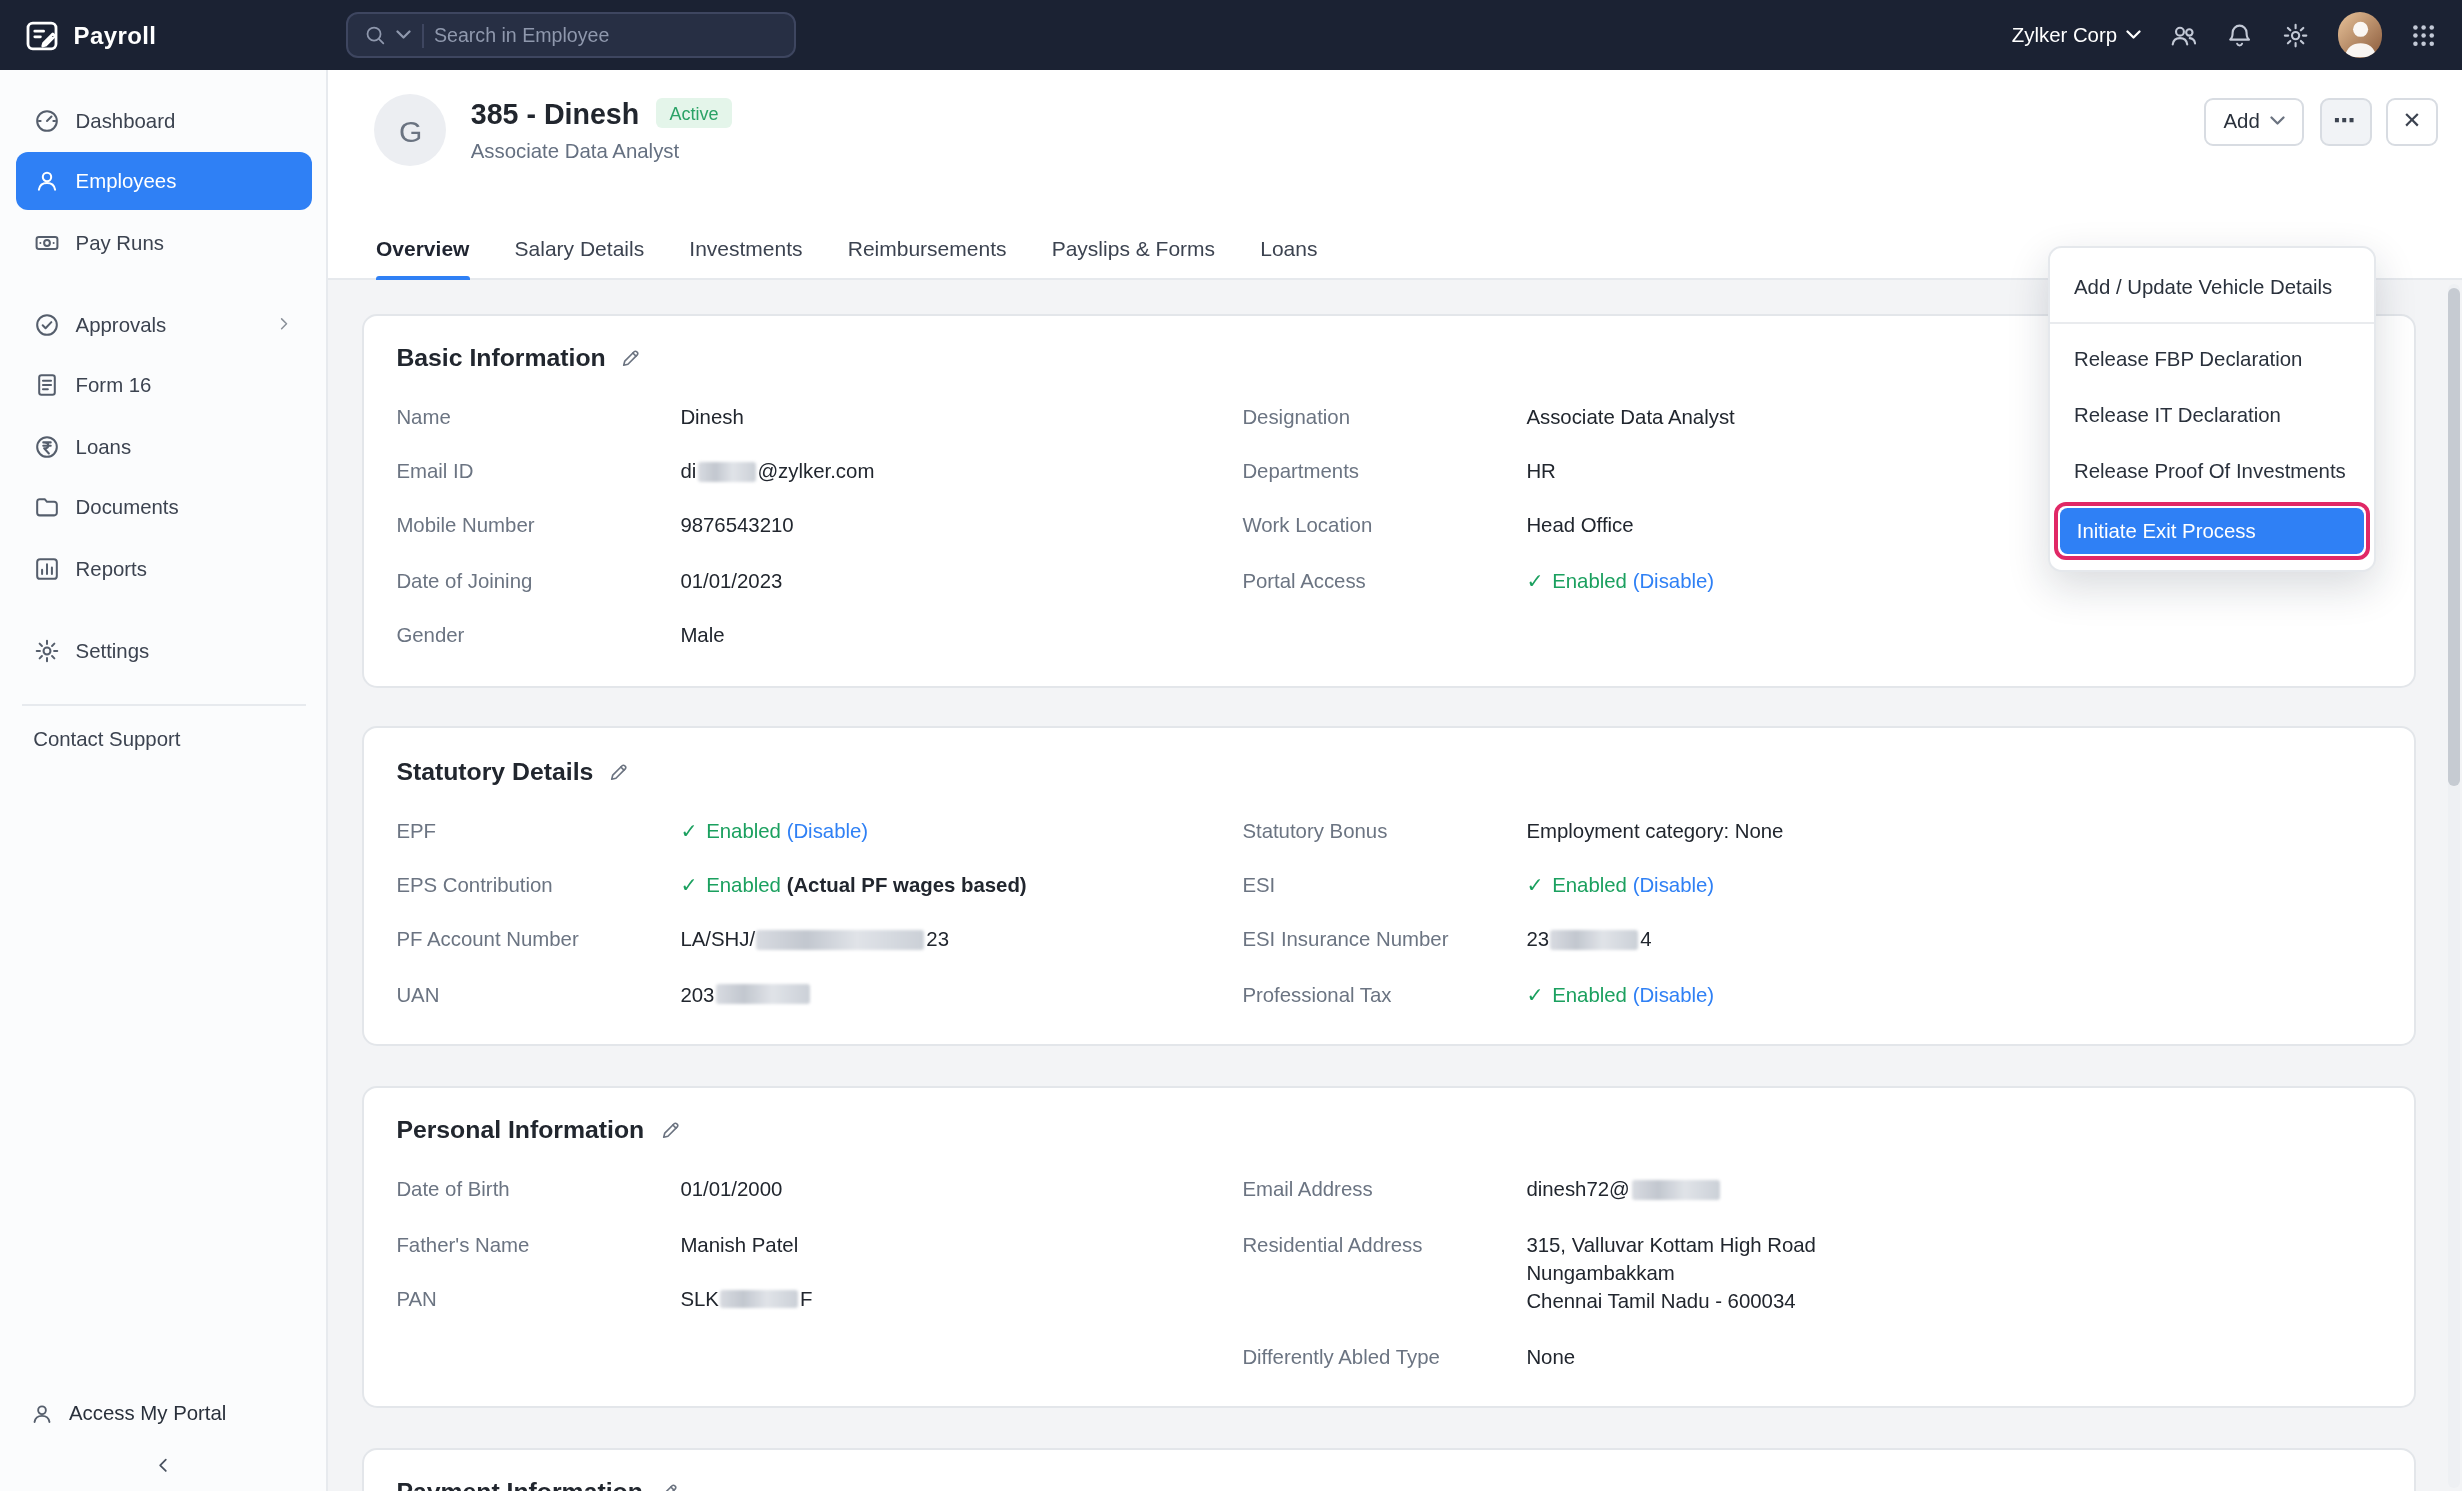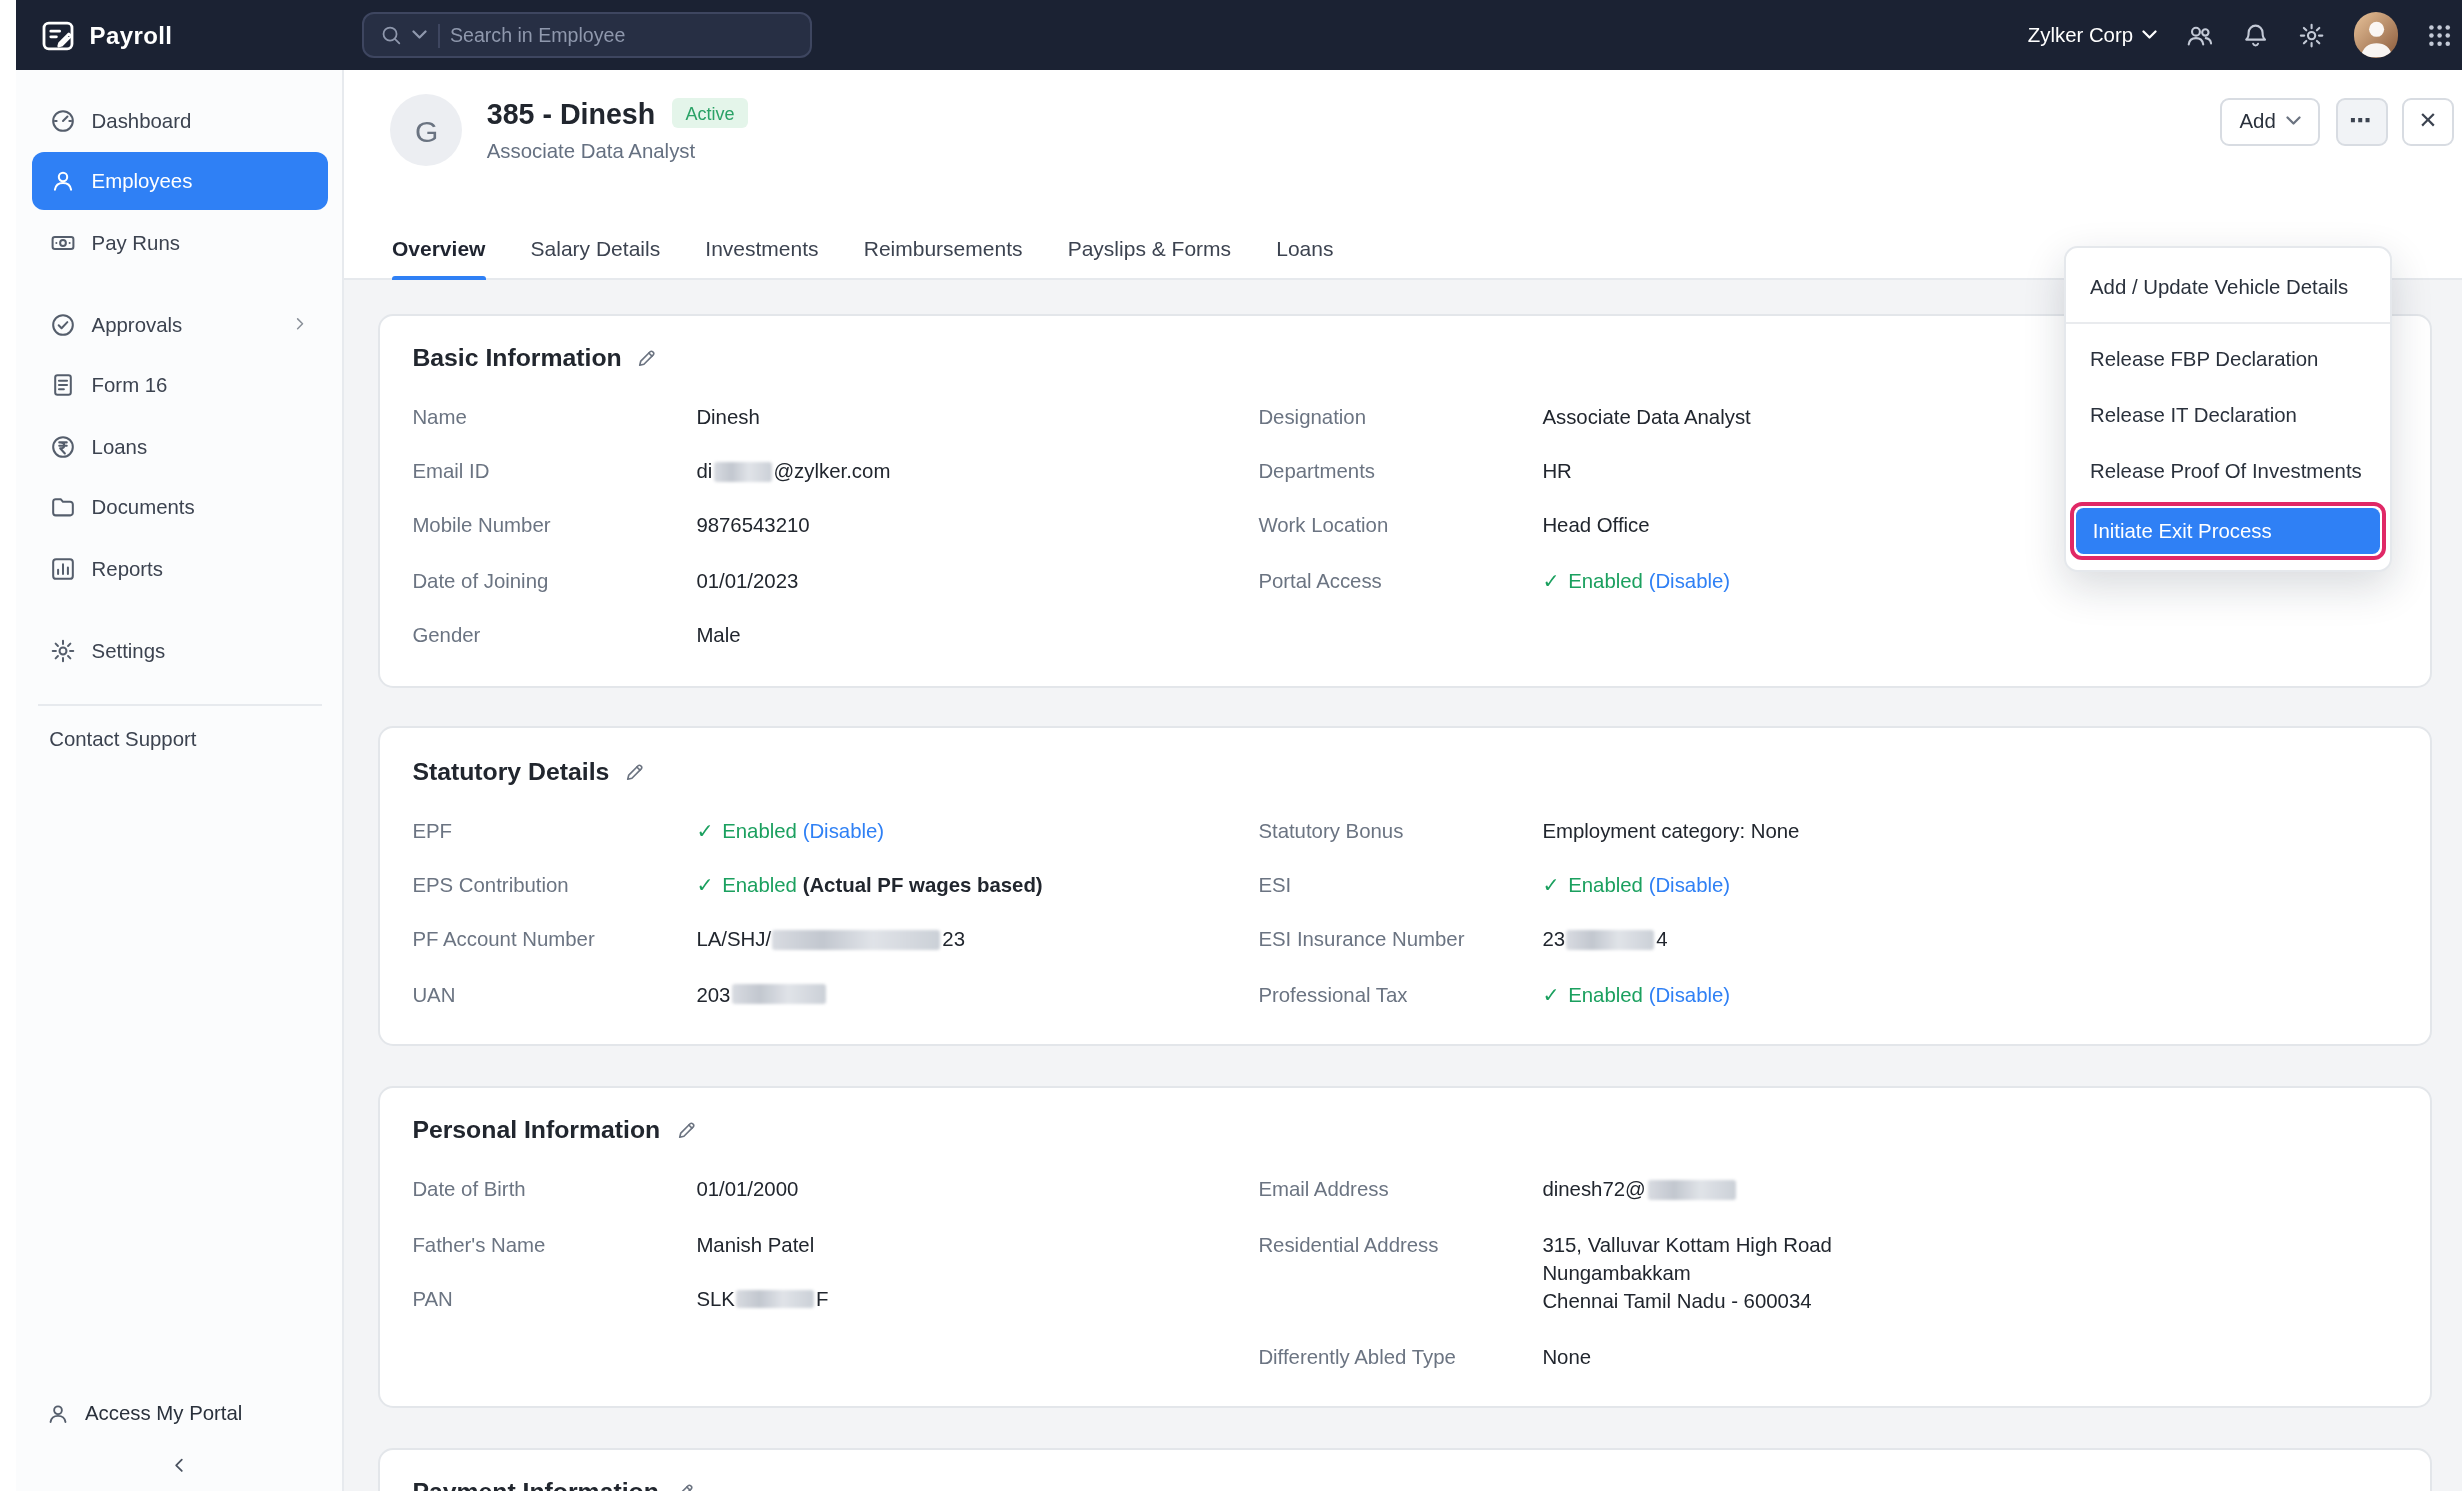--- a/index.html
+++ b/index.html
@@ -1,17 +1,17 @@
 <!DOCTYPE html>
 <html style="font-size:12px"><head>
 <meta charset="utf-8">
 <style>
   *{margin:0;padding:0;box-sizing:border-box;}
   body{margin:0;background:#fff;}
-  .viewport{width:2462px;height:1492px;overflow:hidden;background:#fff;padding-left:16px;}
+  .viewport{width:2462px;height:1492px;overflow:hidden;background:#fff;}
   .stage{width:1231px;height:746px;transform:scale(2);transform-origin:0 0;position:relative;
          font-family:"Liberation Sans","DejaVu Sans",sans-serif;color:#21262e;background:#fff;}
 
   
   .topbar{position:absolute;top:0;left:0;right:0;height:35px;background:#1b2233;display:flex;align-items:center;z-index:40;}
   .brand{display:flex;align-items:center;gap:6.8px;padding-left:12px;width:151px;color:#fff;}
   .brand-title{font-size:12px;font-weight:700;letter-spacing:0.2px;}
   .search-box{display:flex;align-items:center;gap:5.3px;width:225px;height:22.6px;margin-left:22px;background:#272f44;
               border:0.8px solid #3e4660;border-radius:6px;padding:0 7.5px;color:#8f98ad;}
   .search-box .sb-divider{width:0.8px;height:12px;background:#3e4660;}

